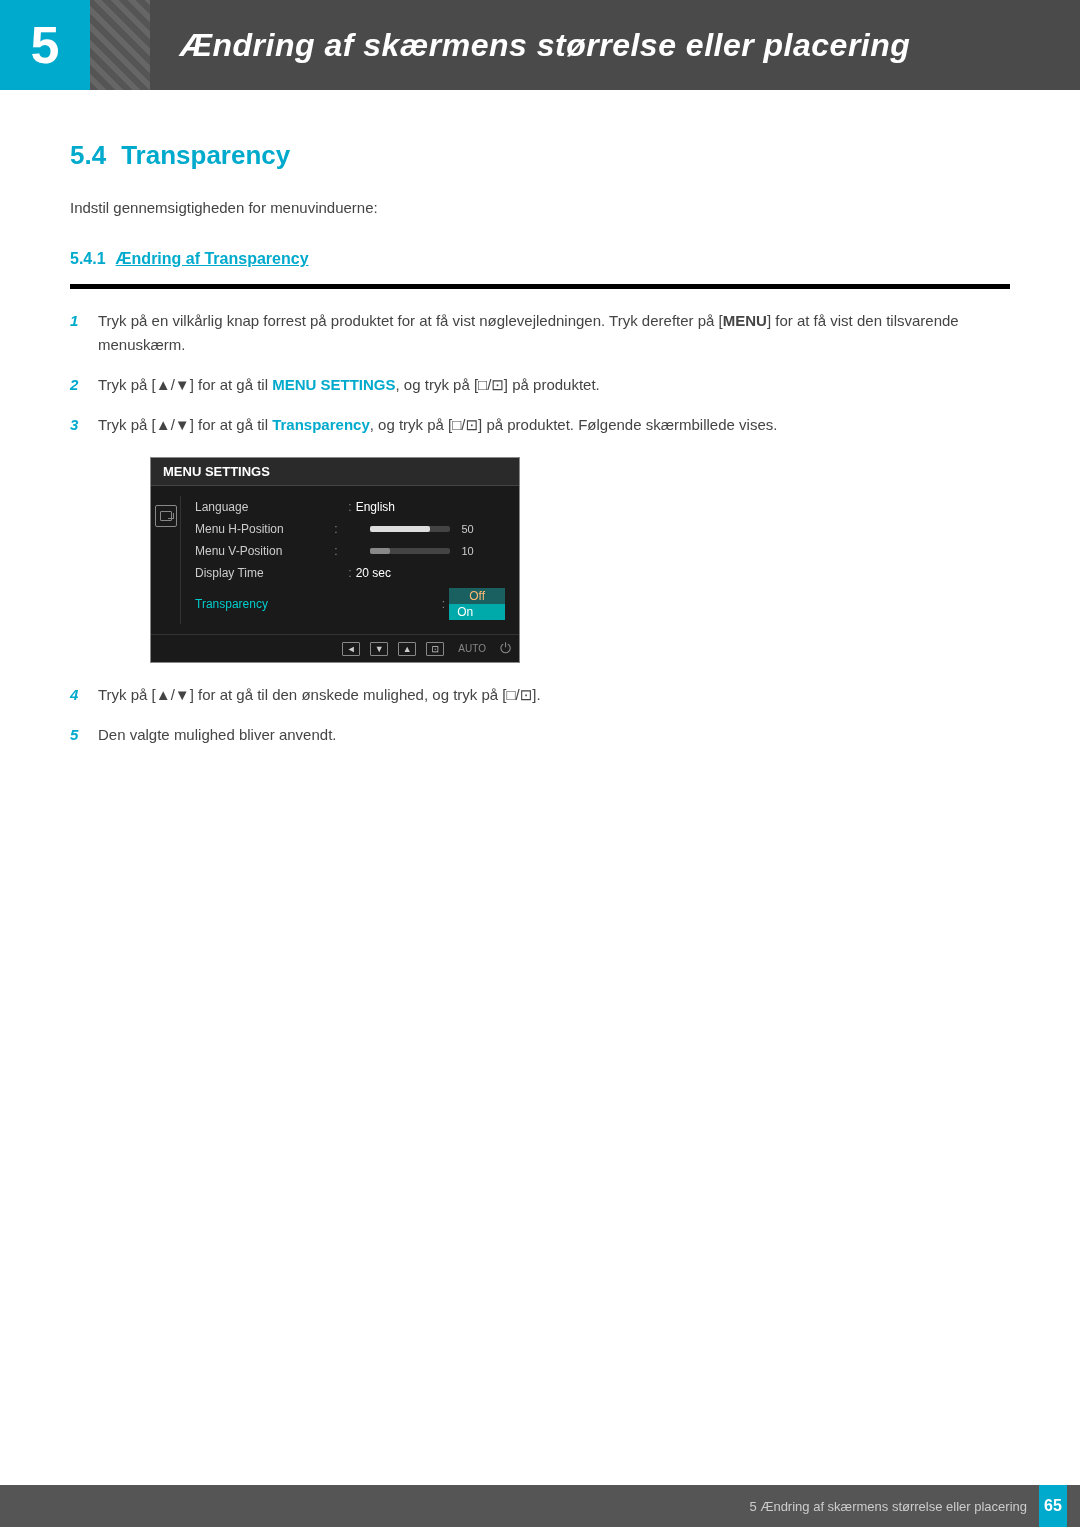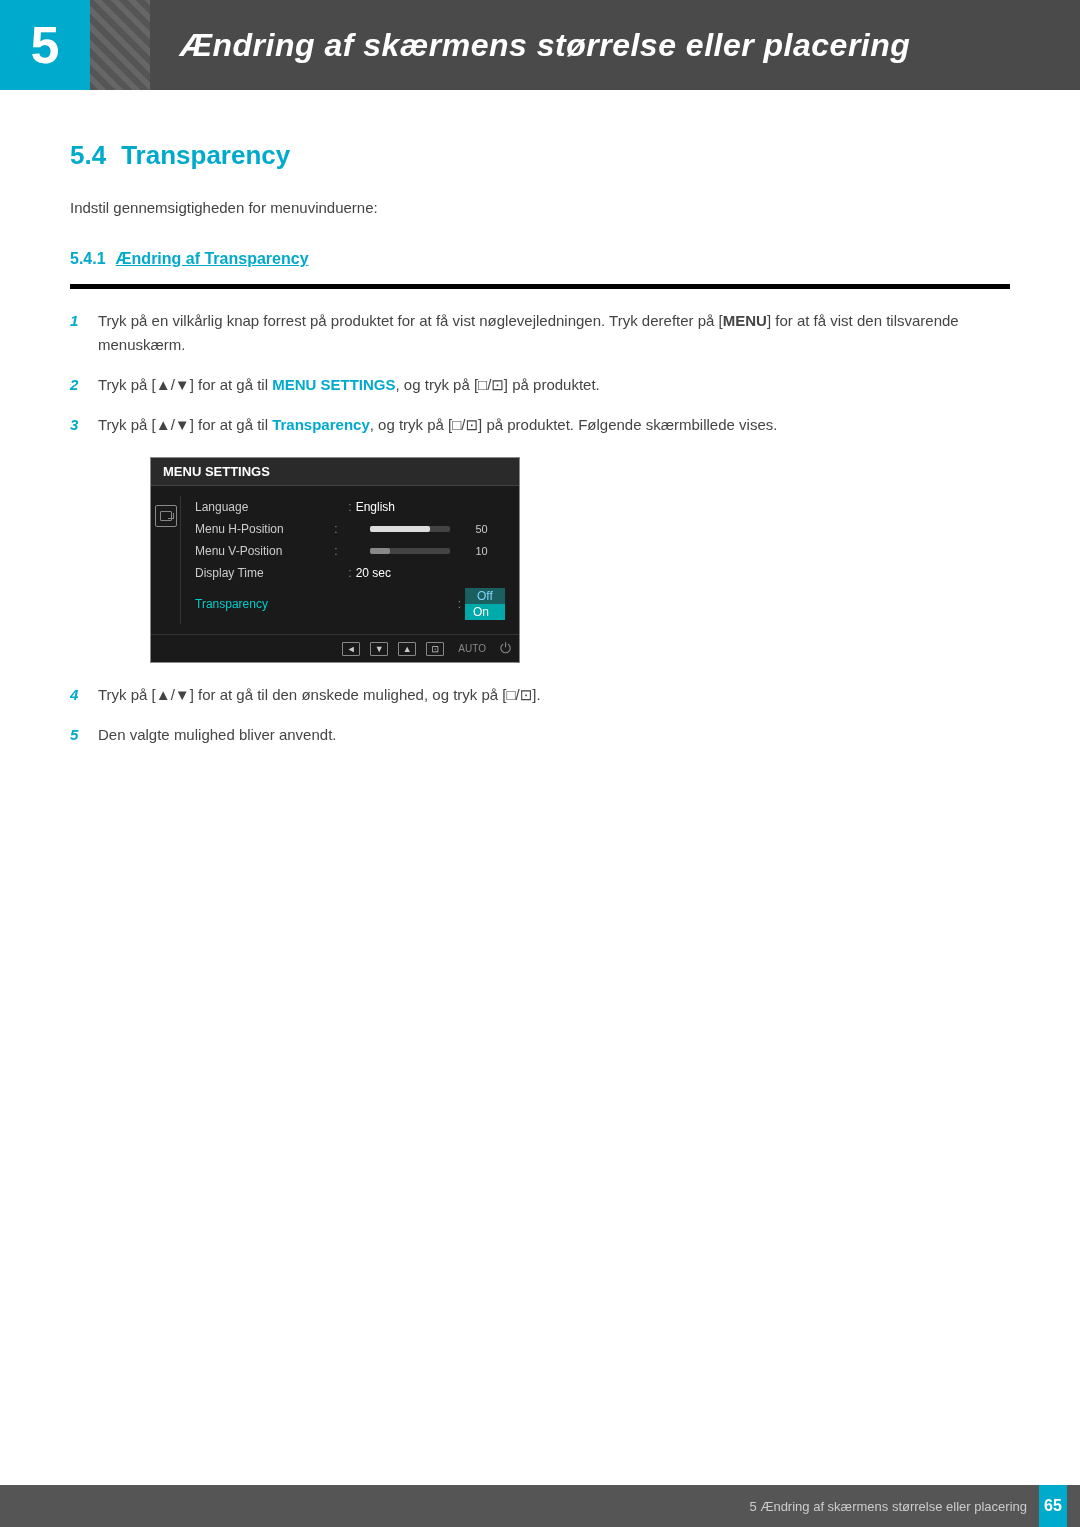--- a/index.html
+++ b/index.html
@@ -249,21 +249,21 @@
 
     .menu-row-value {
       color: #ffffff;
       flex: 1;
     }
 
     .menu-row-bar {
       display: flex;
       align-items: center;
       flex: 1;
-      gap: 18px;
+      gap: 4px;
       padding-left: 28px;
     }
 
     .bar-track {
       height: 6px;
       width: 80px;
       background: #444;
       border-radius: 2px;
       position: relative;
       overflow: visible;
@@ -451,21 +451,21 @@
         <div class="menu-row">
           <span class="menu-row-label">Display Time</span>
           <span class="menu-row-colon">:</span>
           <span class="menu-row-value">20 sec</span>
         </div>
 
         <div class="menu-row highlighted">
           <span class="menu-row-label">Transparency</span>
           <span class="menu-row-colon">:</span>
           <div style="display:inline-block;">
-            <div style="background:#1a6060; color:#7dd3fc; font-size:12px; padding:1px 12px; min-width:40px;">Off</div>
+            <div style="background:#1a6060; color:#fdba74; font-size:12px; padding:1px 20px; min-width:40px;">Off</div>
             <div style="background:#00aaaa; color:#fff; font-size:12px; padding:1px 8px; min-width:40px;">On</div>
           </div>
         </div>
 
       </div>
     </div>
 
     <div class="menu-bottom-bar">
       <div class="bottom-btn">◄</div>
       <div class="bottom-btn">▼</div>

